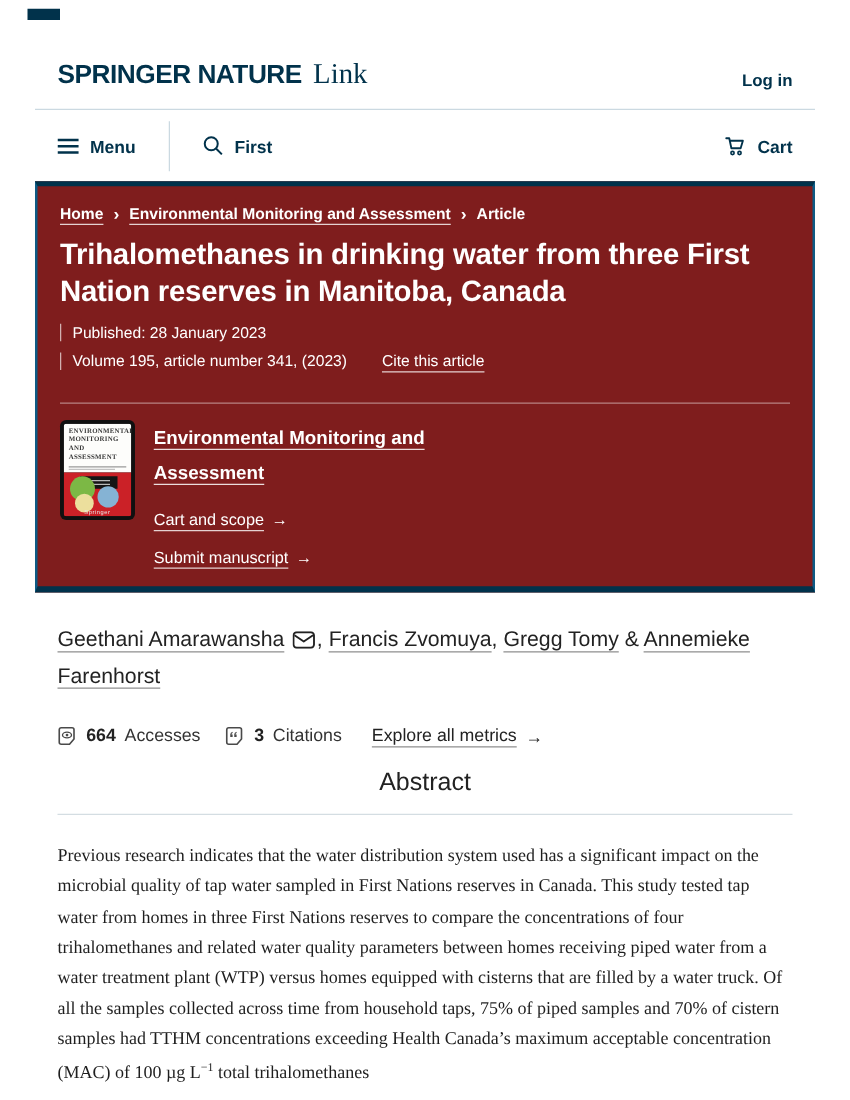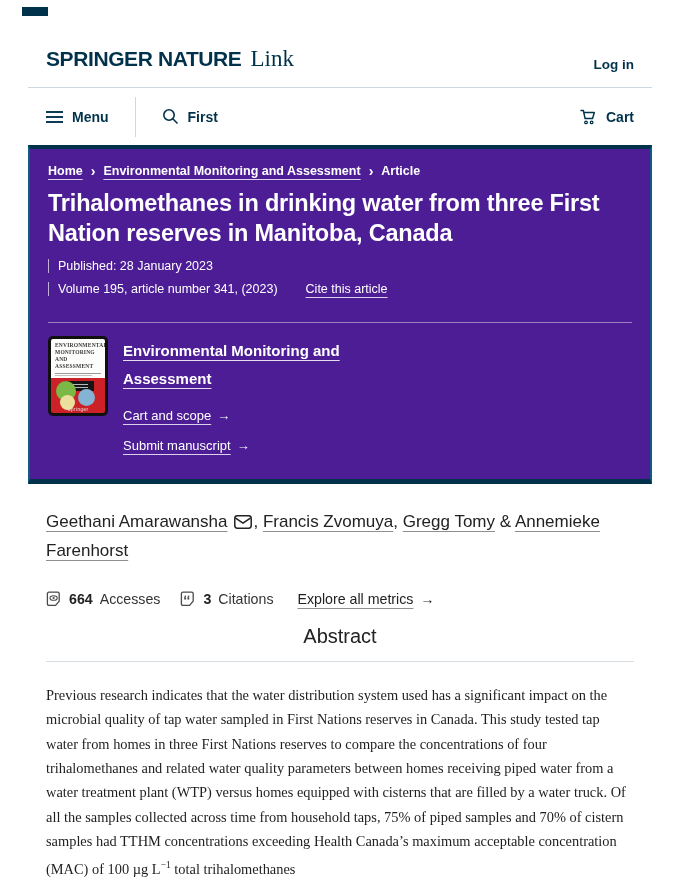--- a/index.html
+++ b/index.html
@@ -22,23 +22,23 @@
 
   
   .navbar { display:flex; align-items:center; height:57px; padding:0 18px; }
   .nav-item { display:flex; align-items:center; gap:9px; font-size:14px; font-weight:700;
               color:#01324b; cursor:pointer; }
   .nav-divider { width:1px; height:40px; background:#cbd9e1; margin:0 26px; }
   .nav-cart { margin-left:auto; }
   .icon svg { display:block; }
 
   
-  .banner { background:#4c1d95; border-top:4px solid #01324b; border-bottom:5px solid #01324b;
+  .banner { background:#7f1d1d; border-top:4px solid #01324b; border-bottom:5px solid #01324b;
             border-left:2px solid #0d5b85; border-right:2px solid #0d5b85;
-            padding:14px 18px 26px; color:#fff; }
+            padding:14px 18px 16px; color:#fff; }
   .breadcrumb { display:flex; align-items:center; flex-wrap:wrap; font-size:12.5px; font-weight:700; }
   .crumb { color:#fff; text-decoration:underline; text-decoration-thickness:1px;
            text-underline-offset:3.5px; text-decoration-color:rgba(255,255,255,.8); cursor:pointer; }
   .crumb.current { text-decoration:none; cursor:default; }
   .crumb-sep { margin:0 8px; font-size:14px; font-weight:700; color:#fff; }
 
   .banner-title { margin-top:10px; font-size:23.5px; font-weight:700; line-height:1.26;
                   letter-spacing:-0.2px; color:#fff; max-width:600px; }
 
   .pub-row { display:flex; align-items:center; font-size:12.5px; margin-top:9px; }

